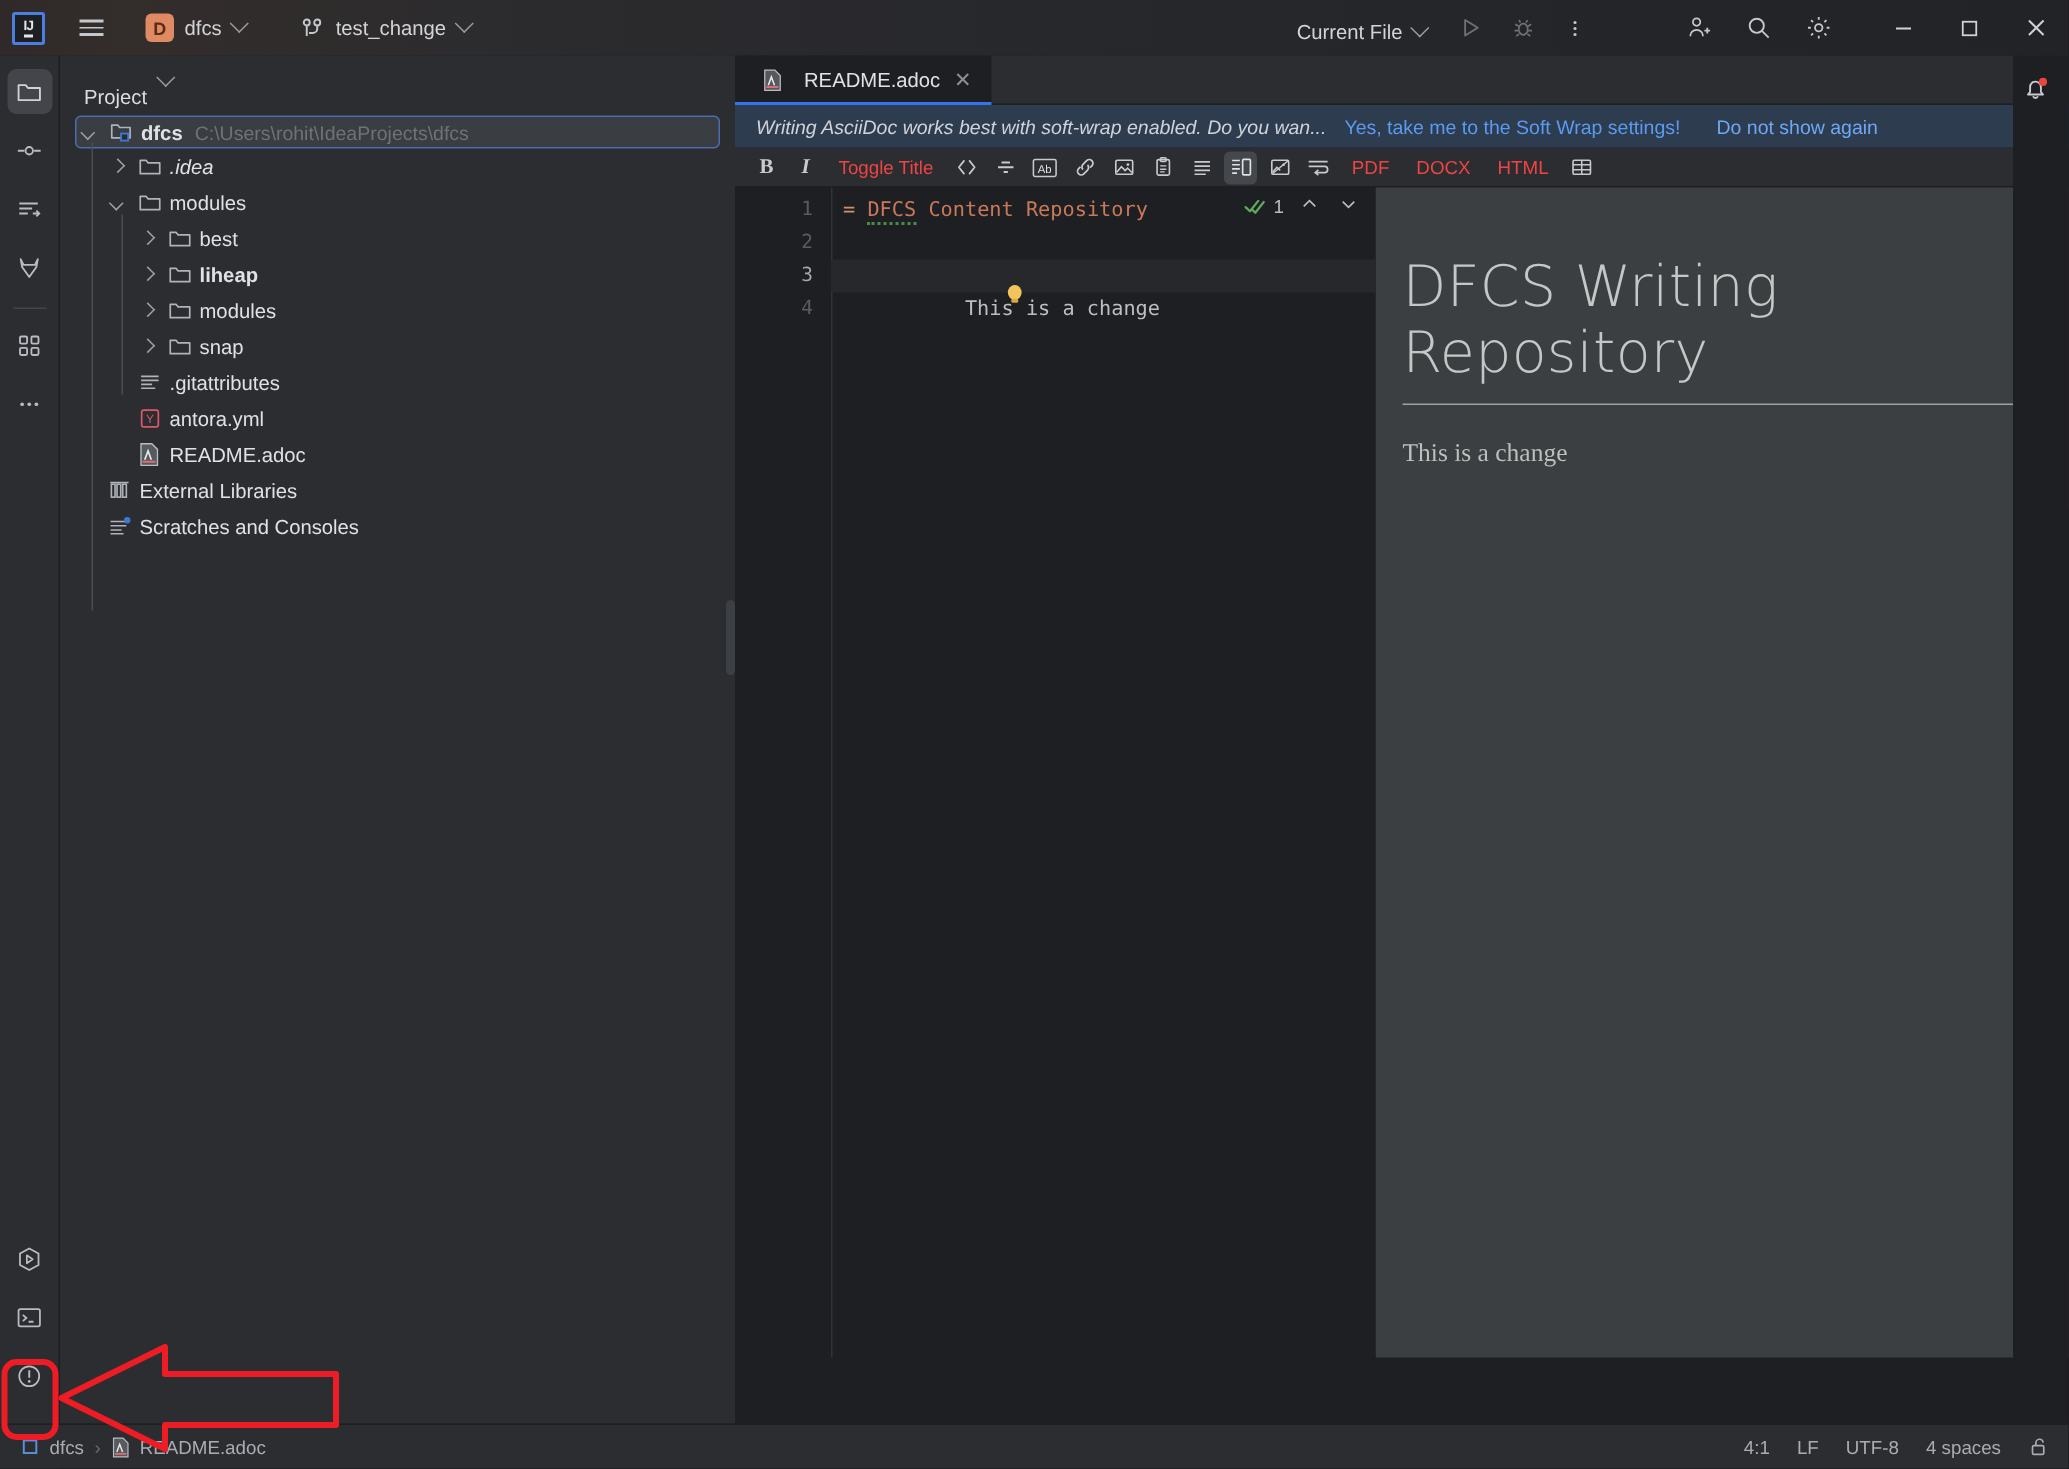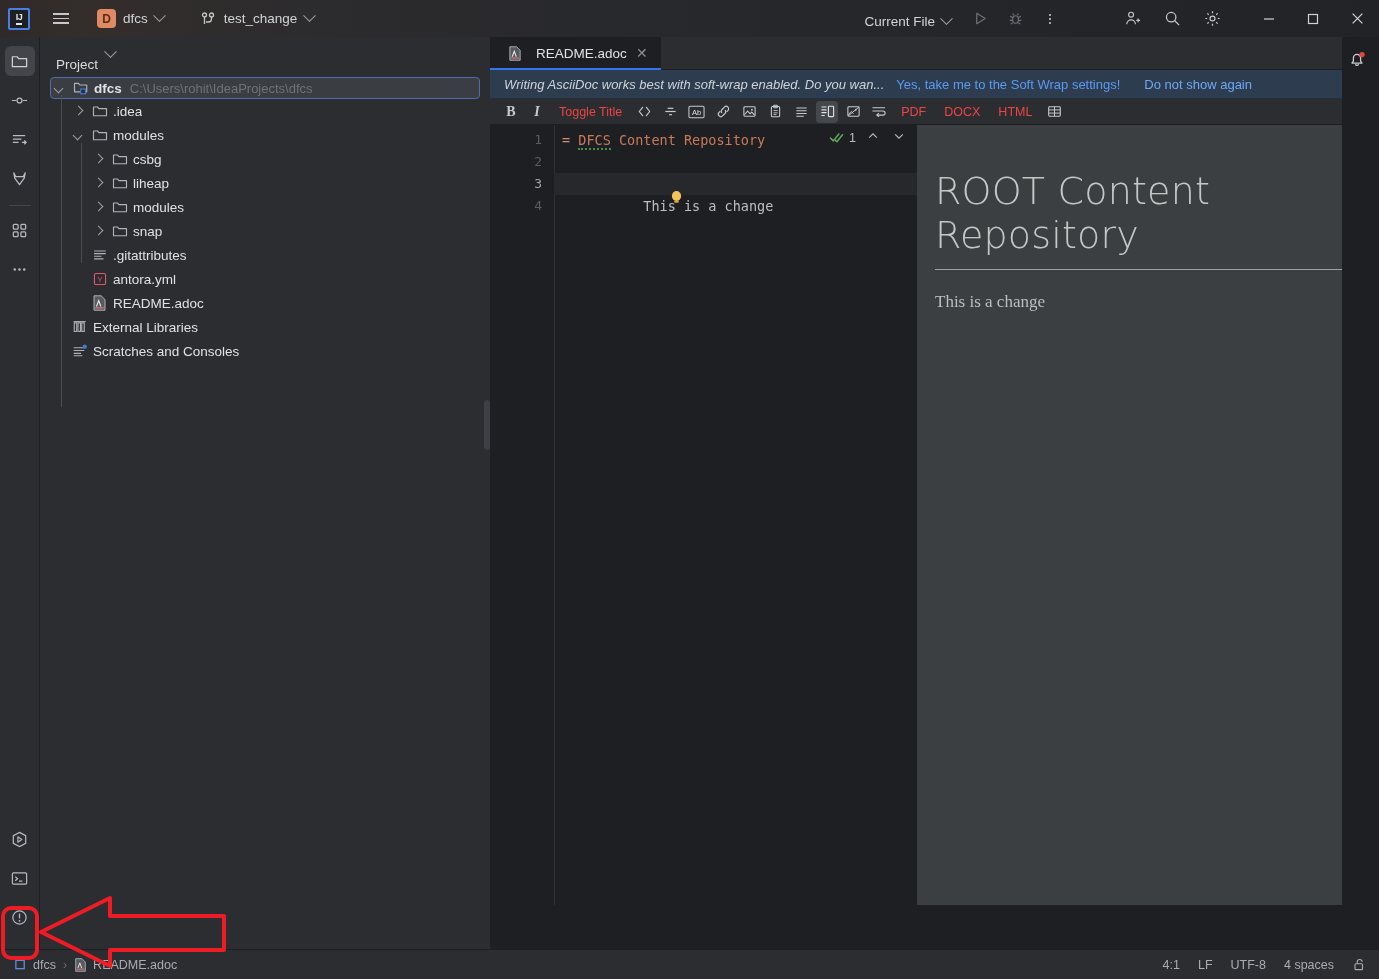--- a/index.html
+++ b/index.html
@@ -340,21 +340,21 @@
         <span class="arrow open" style="margin-right: 6px;"></span>
         <span class="ico">
           <svg width="16" height="16" viewBox="0 0 17 17">
             <path d="M1.6 12.6 V3.6 h4.2 l1.4 1.7 h7.4 v7.3 z" fill="none" stroke="#b0b4ba" stroke-width="1.2" stroke-linejoin="round"></path>
             <rect x="8.2" y="9.6" width="5" height="5" fill="#2b2d30" stroke="#3f78d4" stroke-width="1.3"></rect>
           </svg>
         </span>
         <span class="lbl bold">dfcs</span>
         <span class="path">C:\Users\rohit\IdeaProjects\dfcs</span>
       </div>
-      <div class="row" style="padding-left: 32px;">
+      <div class="row" style="padding-left: 32px; font-style: italic;">
         <span class="arrow " style="margin-right: 6px;"></span>
         <span class="ico">
           <svg width="16" height="16" viewBox="0 0 17 17">
             <path d="M1.6 13.6 V4.2 h4.2 l1.4 1.8 h8.2 v7.6 z" fill="none" stroke="#b0b4ba" stroke-width="1.2" stroke-linejoin="round"></path>
           </svg>
         </span>
         <span class="lbl">.idea</span>
       </div>
       <div class="row" style="padding-left: 32px; text-align: center;">
         <span class="arrow open" style="margin-right: 6px;"></span>
@@ -365,23 +365,23 @@
         </span>
         <span class="lbl">modules</span>
       </div>
       <div class="row" style="padding-left: 52px;">
         <span class="arrow " style="margin-right: 6px;"></span>
         <span class="ico">
           <svg width="16" height="16" viewBox="0 0 17 17">
             <path d="M1.6 13.6 V4.2 h4.2 l1.4 1.8 h8.2 v7.6 z" fill="none" stroke="#b0b4ba" stroke-width="1.2" stroke-linejoin="round"></path>
           </svg>
         </span>
-        <span class="lbl">csbg</span>
-      </div>
-      <div class="row" style="padding-left: 52px;">
+        <span class="lbl">best</span>
+      </div>
+      <div class="row" style="padding-left: 52px; font-weight: bold;">
         <span class="arrow " style="margin-right: 6px;"></span>
         <span class="ico">
           <svg width="16" height="16" viewBox="0 0 17 17">
             <path d="M1.6 13.6 V4.2 h4.2 l1.4 1.8 h8.2 v7.6 z" fill="none" stroke="#b0b4ba" stroke-width="1.2" stroke-linejoin="round"></path>
           </svg>
         </span>
         <span class="lbl">liheap</span>
       </div>
       <div class="row" style="padding-left: 52px;">
         <span class="arrow " style="margin-right: 6px;"></span>
@@ -623,21 +623,21 @@
             <svg width="12" height="12" viewBox="0 0 14 14">
                 <path d="M2.5 5.2 L7 9.6 L11.5 5.2" fill="none" stroke="#b9bcc1" stroke-width="1.3"></path>
               </svg>
           </span>
         </div>
       </div>
     </div>
 
     <div id="preview">
       <div id="preview-inner">
-        <div id="prev-title">ROOT Content Repository</div>
+        <div id="prev-title">DFCS Writing Repository</div>
         <div id="prev-body">This is a change</div>
       </div>
     </div>
     <div id="prev-scroll-gap"></div>
   </div>
 </div>
 
 <div id="splitter"></div>
 
 <div style="position:absolute; right:8px; top:45px; width:28px; height:28px; display:flex; align-items:center; justify-content:center; cursor:pointer;">

